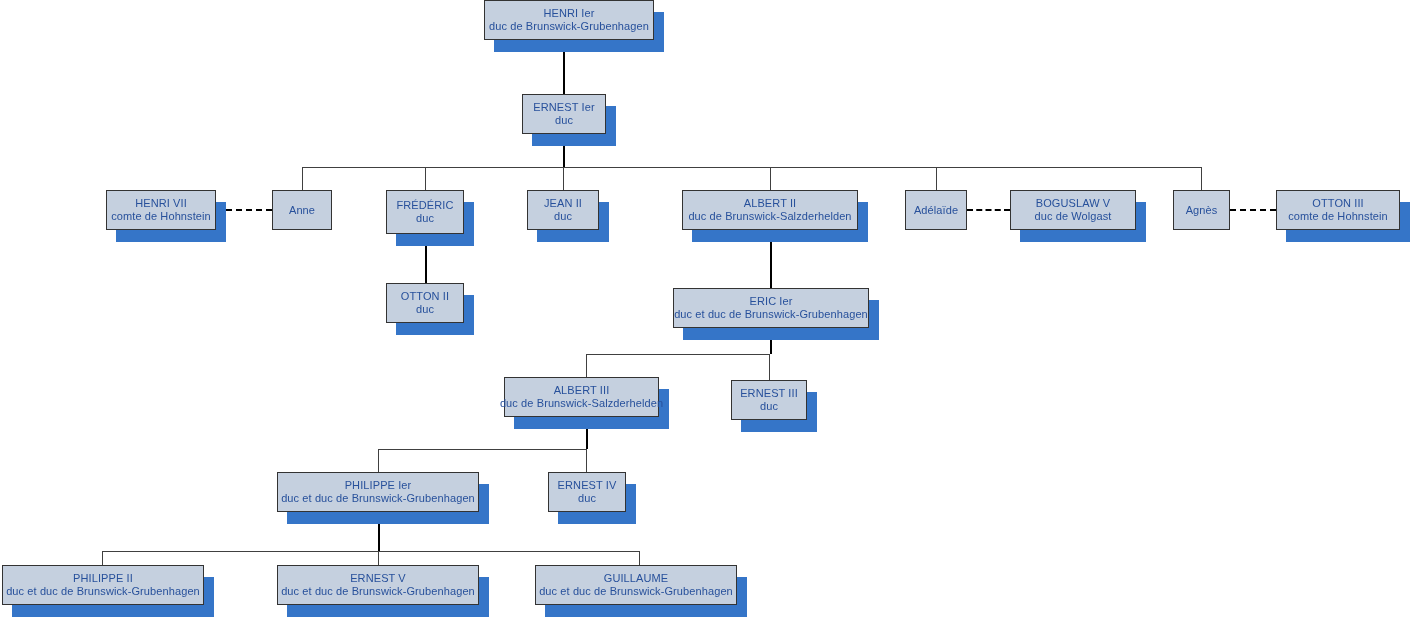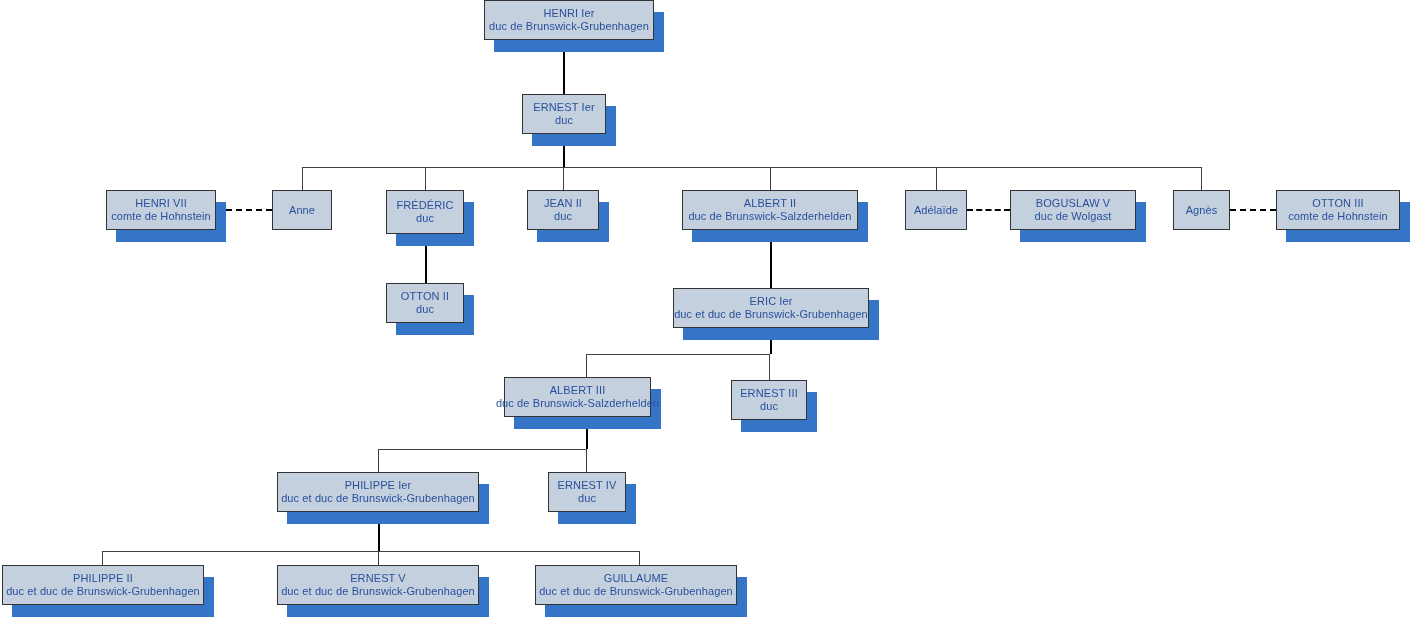--- a/index.html
+++ b/index.html
@@ -184,21 +184,21 @@
   </div>
 
   <div class="node" style="left:673px;top:288px;width:196px;height:40px;">
     <div class="shadow"></div>
     <div class="box">
       <span class="l1">ERIC Ier</span>
       <span class="l2">duc et duc de Brunswick-Grubenhagen</span>
     </div>
   </div>
 
-  <div class="node" style="left:504px;top:377px;width:147px;height:40px;">
+  <div class="node" style="left:504px;top:377px;width:147px;height:40px;padding-left:8px;">
     <div class="shadow"></div>
     <div class="box">
       <span class="l1">ALBERT III</span>
       <span class="l2">duc de Brunswick-Salzderhelden</span>
     </div>
   </div>
 
   <div class="node" style="left:731px;top:380px;width:76px;height:40px;">
     <div class="shadow"></div>
     <div class="box">

